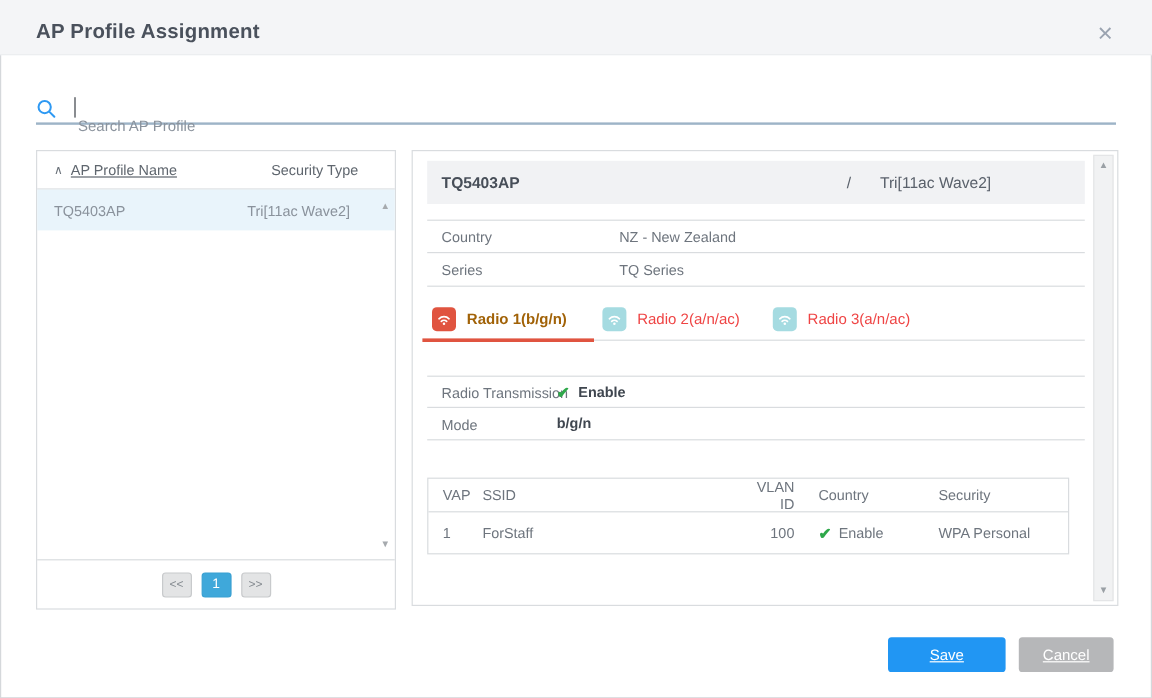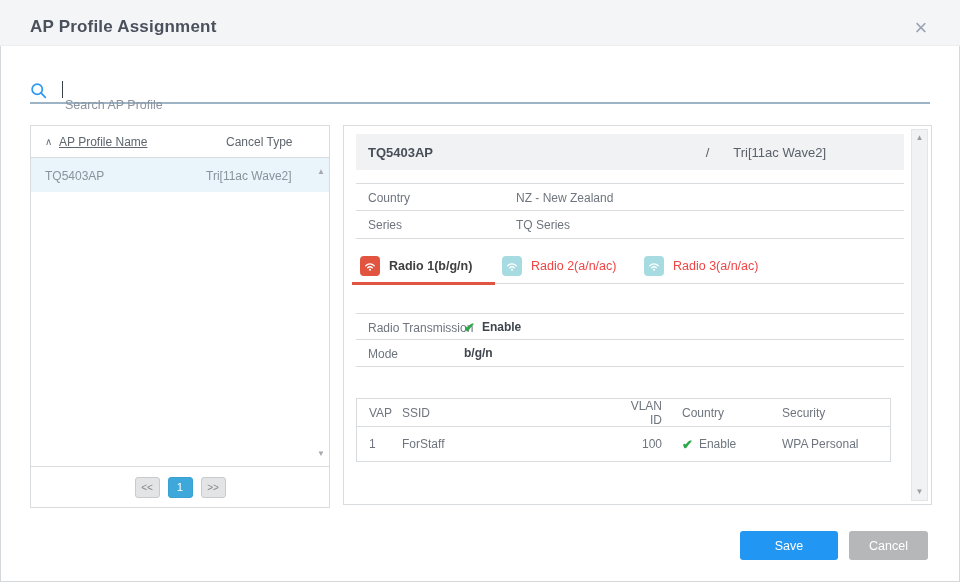--- a/index.html
+++ b/index.html
@@ -104,21 +104,21 @@
 
   .tabs { margin-top: 10px; height: 35px; border-bottom: 1px solid #d9dcdf; display: flex; position: relative; }
   .tab { position: relative; width: 142px; display: flex; align-items: center; cursor: pointer; font-size: 12.5px; }
   .tab-icon {
     width: 20px; height: 20px; border-radius: 4px; margin-left: 4px; margin-right: 9px;
     display: flex; align-items: center; justify-content: center; flex: 0 0 auto;
   }
   .tab-icon.red  { background: #e05440; }
   .tab-icon.teal { background: #a5dbe1; }
   .tab-label { color: #ef4444; white-space: nowrap; }
-  .tab.active .tab-label { color: #404040; font-weight: bold; }
+  .tab.active .tab-label { color: #a16207; font-weight: bold; }
   .tab.active::after {
     content: ""; position: absolute; left: -4px; bottom: -2px; width: 143px; height: 3px;
     background: #e05440;
   }
 
   .rt-rows { margin-top: 29px; }
   .rt-rows .detail-row { height: 27px; }
   .rt-value { position: absolute; left: 108px; top: 6px; color: #3f464f; font-weight: bold; font-size: 12px; display: flex; gap: 7px; align-items: center; }
   .check { color: #2ea84a; font-weight: bold; font-size: 13px; line-height: 13px; }
 
@@ -128,21 +128,21 @@
     align-items: center; padding-left: 12px;
   }
   .vap-head { height: 28px; border-bottom: 1px solid #d9dcdf; color: #6e757e; }
   .vap-row  { height: 34px; color: #6e757e; }
   .col-vlan { text-align: right; }
   .cell-status { display: flex; align-items: center; gap: 6px; }
 
   
   .btn {
     position: absolute; top: 531px; height: 29px; border: none; border-radius: 3px;
-    color: #ffffff; font-size: 12.5px; cursor: pointer; font-family: "Liberation Sans", sans-serif;
+    color: #ffffff; font-size: 12.5px; cursor: pointer; font-family: "Liberation Sans", sans-serif; text-decoration: underline;
   }
   .btn-save   { left: 740px; width: 98px; background: #2196f3; }
   .btn-cancel { left: 849px; width: 79px; background: #b6b7b9; }
 </style>
 </head>
 <body>
 
 <div class="dialog-frame"></div>
 
 <div class="dlg-header">
@@ -158,21 +158,21 @@
     </svg>
   </span>
   <span class="search-caret"></span>
   <input class="search-input" type="text" placeholder="Search AP Profile" style="">
 </div>
 
 <div class="left-panel">
   <div class="lp-header">
     <span class="lp-sort">∧</span>
     <span class="lp-col-name">AP Profile Name</span>
-    <span class="lp-col-type">Cancel Type</span>
+    <span class="lp-col-type">Security Type</span>
   </div>
   <div class="lp-body">
     <div class="lp-row selected">
       <span class="lp-row-name">TQ5403AP</span>
       <span class="lp-row-type">Tri[11ac Wave2]</span>
     </div>
     <span class="lp-scroll-up">▲</span>
     <span class="lp-scroll-down">▼</span>
   </div>
   <div class="lp-footer">

